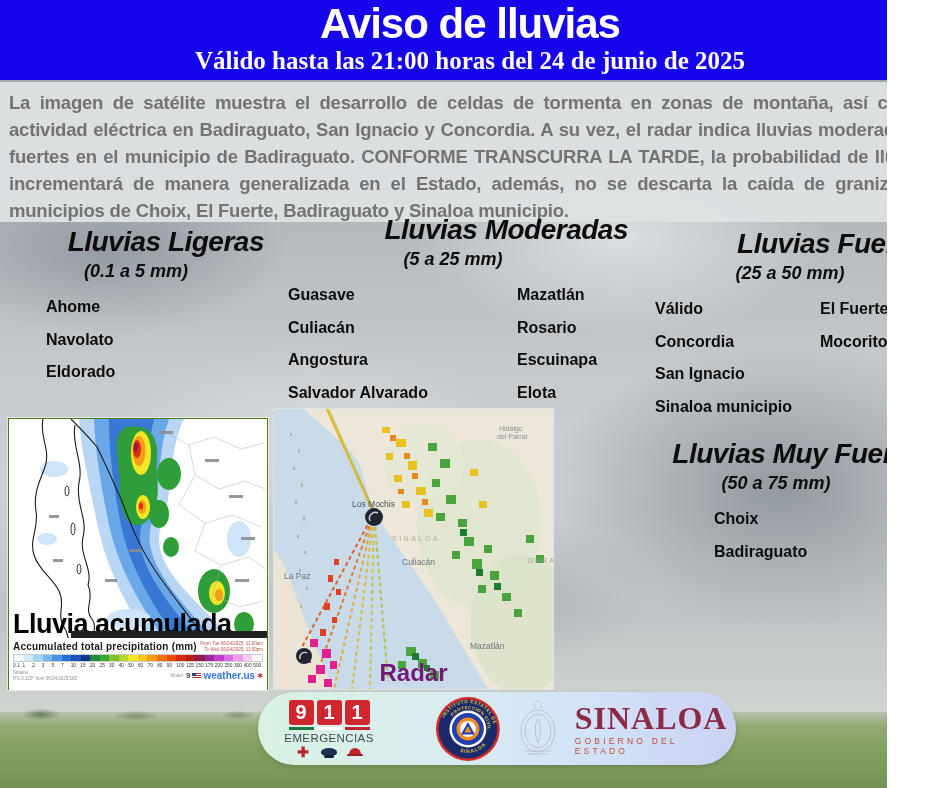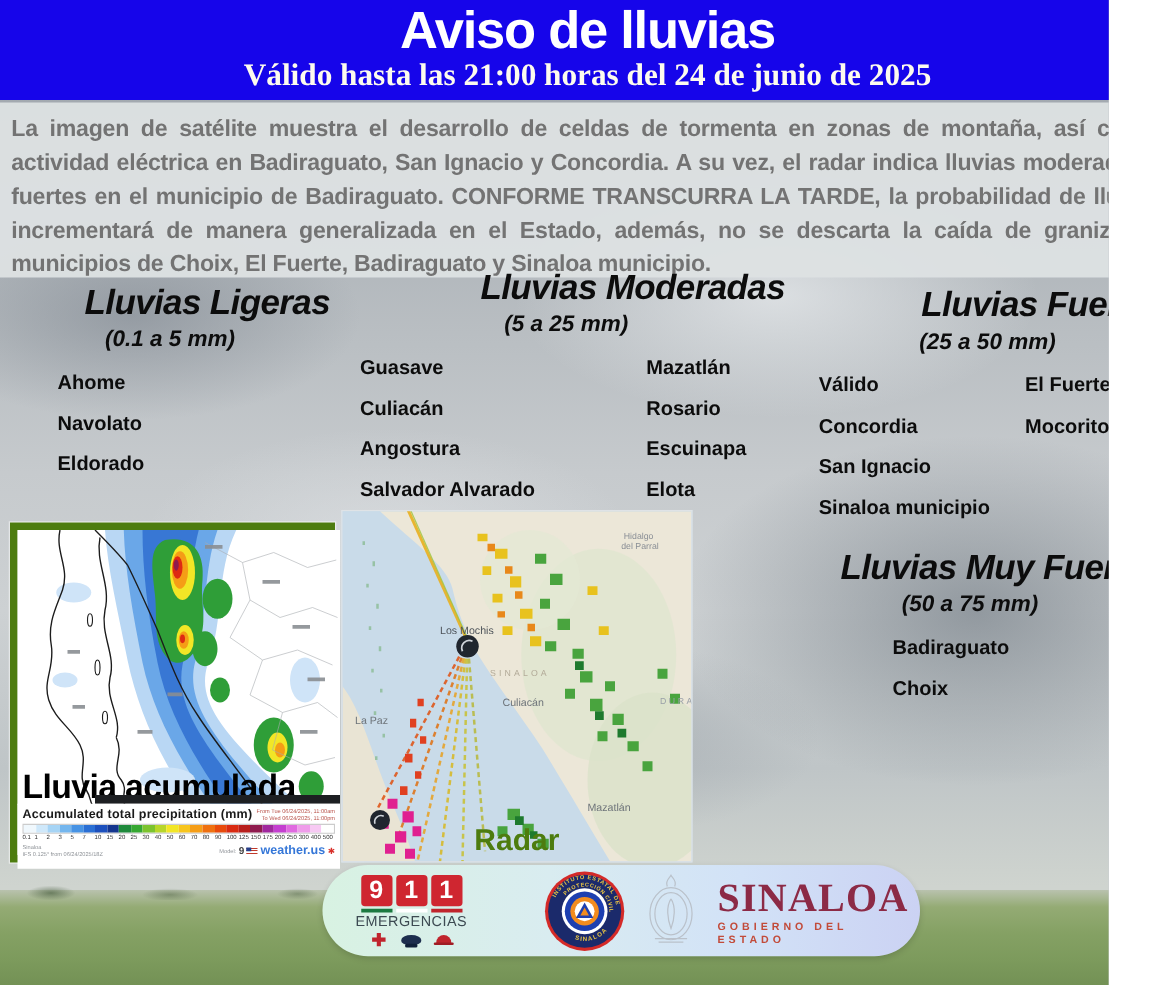--- a/index.html
+++ b/index.html
@@ -48,21 +48,21 @@
   #cat-ligeras .cat-items { padding-left:38px; }
   #cat-moderadas { left:278px; top:214px; width:350px; }
   #cat-moderadas .col-a { width:239px; padding-left:10px; }
   #cat-fuertes   { left:645px; top:228px; width:290px; }
   #cat-fuertes .col-a { width:175px; padding-left:10px; }
   #cat-muyfuertes{ left:620px; top:438px; width:312px; }
   #cat-muyfuertes .cat-items { padding-left:94px; }
 
   
   .acc-map { position:absolute; left:8px; top:418px; width:260px; height:272px;
-    background:#ffffff; border:6px solid #4d7c0f; box-shadow:0 0 0 1px rgba(255,255,255,.5); }
+    background:#ffffff; border:1px solid #4d7c0f; box-shadow:0 0 0 1px rgba(255,255,255,.5); }
   .acc-map svg { display:block; }
   .acc-caption { position:absolute; left:4px; top:190px; font-size:27px; font-weight:700; color:#000; letter-spacing:-0.5px; }
   .acc-blackbar { position:absolute; left:62px; top:212px; width:196px; height:7px; background:#1d1f22; }
   .legend { position:absolute; left:0; top:219px; width:258px; height:52px; background:#fff; padding:3px 4px 0 4px; }
   .legend-head { display:flex; justify-content:space-between; align-items:flex-start; }
   .legend-title { font-size:10px; font-weight:700; color:#1a1a1a; letter-spacing:0.2px; }
   .legend-dates { text-align:right; font-size:4.5px; line-height:5.5px; color:#b85048; }
   .legend-bar { display:flex; height:8px; margin-top:2px; border:0.5px solid #ccc; }
   .legend-bar span { flex:1; }
   .legend-ticks { display:flex; margin-top:1px; }
@@ -75,21 +75,21 @@
   .usflag { width:9px; height:6px; position:relative;
     background:repeating-linear-gradient(180deg,#c0392b 0 1px,#fff 1px 2px); }
   .usflag::after { content:""; position:absolute; left:0; top:0; width:4px; height:3px; background:#27408b; }
   .legend-brand { font-size:10px; font-weight:700; color:#3577d8; }
   .legend-star { font-size:7px; color:#d8302a; }
 
   
   .radar-map { position:absolute; left:273px; top:408px; width:281px; height:282px;
     background:#c9dbe9; border:1px solid #dfe3e6; }
   .radar-caption { position:absolute; left:0; right:0; bottom:2px; text-align:center;
-    font-size:24px; font-weight:700; color:#4d7c0f; }
+    font-size:24px; font-weight:700; color:#701a75; }
 
   
   .pill { position:absolute; left:258px; top:692px; width:478px; height:73px; border-radius:37px;
     background:linear-gradient(90deg,#d8f2e2 0%, #d9ecf0 38%, #d2e2f7 70%, #cbd2f3 100%);
     display:flex; align-items:center; box-shadow:0 2px 5px rgba(0,0,0,.15); }
   .e911 { margin-left:27px; width:88px; display:flex; flex-direction:column; align-items:center; }
   .e911-digits { display:flex; gap:3px; }
   .e911-sq { width:25px; height:25px; background:#cf2630; border-radius:3px; color:#fff;
     font-size:20px; font-weight:700; display:flex; align-items:center; justify-content:center; }
   .e911-flagline { display:flex; gap:3px; margin-top:2px; }
@@ -98,21 +98,21 @@
   .e911-icons { display:flex; gap:12px; margin-top:2px; align-items:center; }
   .icon-cross { color:#c0242c; font-size:14px; font-weight:700; line-height:12px; }
   .icon-cap { width:16px; height:8px; background:#1d2e4e; border-radius:50% 50% 40% 40%; position:relative; }
   .icon-cap::after { content:""; position:absolute; left:3px; bottom:-2px; width:10px; height:3px; background:#10203a; border-radius:2px; }
   .icon-helmet { width:12px; height:8px; background:#c0242c; border-radius:7px 7px 2px 2px; position:relative; }
   .icon-helmet::after { content:""; position:absolute; left:-2px; bottom:0; width:16px; height:2px; background:#a01c24; border-radius:2px; }
   .pc-emblem { margin-left:62px; }
   .seal { margin-left:14px; opacity:.8; }
   .state { margin-left:14px; display:flex; flex-direction:column; }
   .state-name { font-family:"Liberation Serif", serif; font-size:32px; font-weight:700; color:#8c2a46; letter-spacing:1px; line-height:32px; }
-  .state-sub { font-size:8.5px; font-weight:700; color:#c24b3a; letter-spacing:3.2px; margin-top:2px; }
+  .state-sub { font-size:8.5px; font-weight:400; color:#c24b3a; letter-spacing:3.2px; margin-top:2px; }
 
   svg text { font-family:"Liberation Sans", sans-serif; }
 </style>
 </head>
 <body>
 
 <div class="poster">
   <div class="bg"></div>
   <div class="field"></div>
   <div class="treeline"></div>
@@ -169,22 +169,22 @@
         <div class="cat-item">El Fuerte</div>
         <div class="cat-item">Mocorito</div>
       </div>
     </div>
   </div>
 
   <div class="cat" id="cat-muyfuertes">
     <div class="cat-title">Lluvias Muy Fuertes</div>
     <div class="cat-range">(50 a 75 mm)</div>
     <div class="cat-items">
+      <div class="cat-item">Choix</div>
       <div class="cat-item">Badiraguato</div>
-      <div class="cat-item">Choix</div>
     </div>
   </div>
 
   <div class="acc-map">
     <svg width="258" height="220" viewBox="0 0 258 220">
       <rect width="258" height="220" fill="#ffffff"></rect>
 
       <path d="M70,0 L175,0 C158,36 166,70 152,108 C142,140 170,168 225,220 L140,220 C112,180 96,142 88,104 C80,64 72,30 70,0 Z" fill="#b9d7f4"></path>
       <path d="M85,0 L160,0 C148,34 152,72 142,106 C134,138 158,168 205,220 L155,220 C128,182 108,144 100,106 C92,66 86,32 85,0 Z" fill="#6aa7e8"></path>
       <path d="M100,0 L145,0 C136,34 140,74 132,108 C126,140 148,170 188,220 L168,220 C142,184 120,146 112,106 C104,66 100,32 100,0 Z" fill="#2f6fd0" opacity="0.85"></path>

